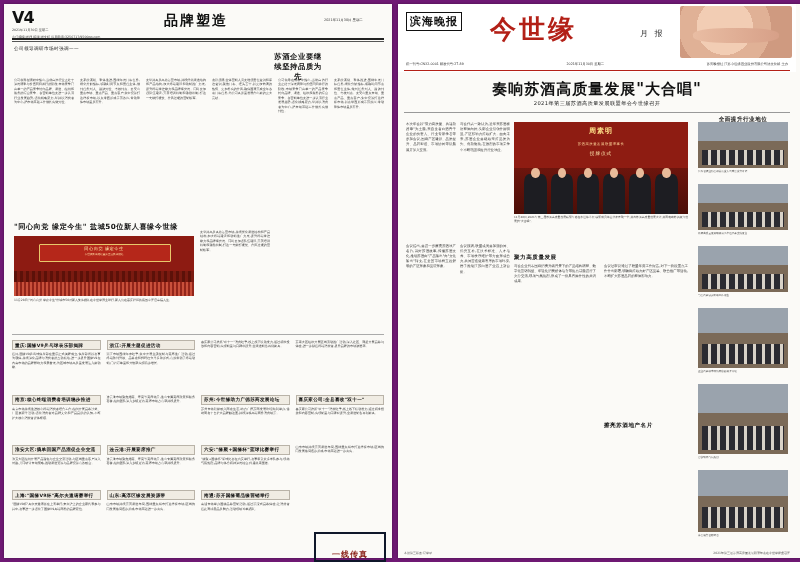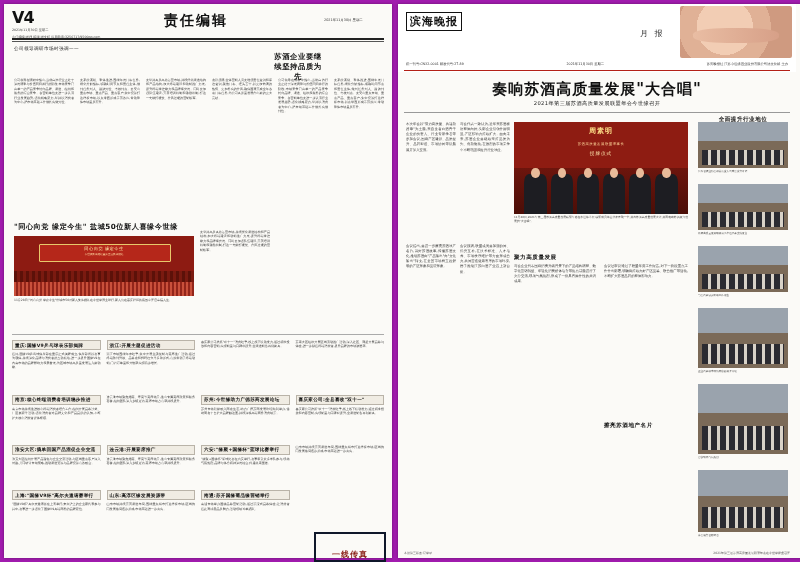--- a/index.html
+++ b/index.html
@@ -1,17 +1,17 @@
 <!DOCTYPE html>
 <html><head>
 <meta charset="utf-8">
 <style>
   html,body{margin:0;padding:0;background:#d8d8d8;}
   body{font-family:"DejaVu Sans","Liberation Sans",sans-serif;}
-  .page{width:800px;height:562px;position:relative;background:#a21caf;overflow:hidden;}
+  .page{width:800px;height:562px;position:relative;background:#701a75;overflow:hidden;}
   .sheet{position:absolute;top:4px;background:#fbfaf7;box-shadow:0 0 3px rgba(0,0,0,.35);}
   .left{left:4px;width:388px;height:554px;}
   .right{left:398px;width:469px;height:554px;}
 
   
   .cn{font-family:"DejaVu Sans","Liberation Sans",sans-serif;}
   .tiny{font-size:3.1px;line-height:1.45;color:#3b3b3b;text-align:justify;}
   .tiny2{font-size:3.4px;line-height:1.5;color:#333;text-align:justify;}
 
   
@@ -87,21 +87,21 @@
 
 <div class="page">
 
   <div class="sheet left">
 
     <div class="l-masthead">
       <div class="v4">V4</div>
       <div class="v4sub">2021年11月30日 星期二</div>
       <div class="v4sub">责任编辑:张强 组版:张文虹  联系电话:3256717/9500qq.com</div>
     </div>
-    <div class="l-title">责任编辑</div>
+    <div class="l-title">品牌塑造</div>
     <div class="l-date" style="left:320px;">2021年11月30日 星期二</div>
     <div class="l-rule"></div>
     <div class="l-rule2"></div>
 
     <div class="kicker">公司领导调研市场时强调——</div>
     <div class="subhead">苏酒企业要继续坚持品质为先</div>
 
     <div class="colbox tiny cn" style="left:10px;top:74px;width:60px;height:140px;">公司领导在调研中指出,当前白酒行业正处于深度调整与价值回归并行的阶段,市场竞争已由单一的产品竞争转向品牌、渠道、组织和服务的综合竞争。各营销单位要进一步认清行业发展趋势,强化战略定力,坚持以消费者为中心,把市场基础工作做扎实做到位。</div>
     <div class="colbox tiny cn" style="left:76px;top:74px;width:60px;height:140px;">要系统谋划、整体推进,围绕年度目标任务,细化分解指标,明确时间节点和责任主体,做到任务到人、措施到位、考核到点。要突出重点市场、重点产品、重点客户,集中资源打造样板市场,以点带面形成示范效应,带动整体市场量质齐升。</div>
     <div class="colbox tiny cn" style="left:142px;top:74px;width:60px;height:140px;">要坚持高质高效运营市场,持续优化渠道结构和产品结构,加大终端建设和动销推广力度,提升终端掌控能力和品牌曝光度。同时要加强队伍建设,完善培训机制和激励机制,打造一支能打硬仗、作风过硬的营销铁军。</div>
@@ -189,20 +189,21 @@
     </div>
 
     <div class="sealbox">
       <span class="seal">一线传真</span>
     </div>
   </div>
 
   <div class="sheet right">
     <div class="r-top">
       <div class="r-nameplate">滨海晚报</div>
+      <div class="r-brand">今世缘</div>
       <div class="r-brand-sub">月 报</div>
       <div class="r-hand"></div>
     </div>
     <div class="r-infoline">
       <span>统一刊号:CN32-0001   邮发代号:27-89</span>
       <span>2021年11月30日 星期二</span>
       <span>苏海晚报社   江苏今世缘酒业股份有限公司协文化部   主办</span>
     </div>
     <div class="r-rule"></div>
 

